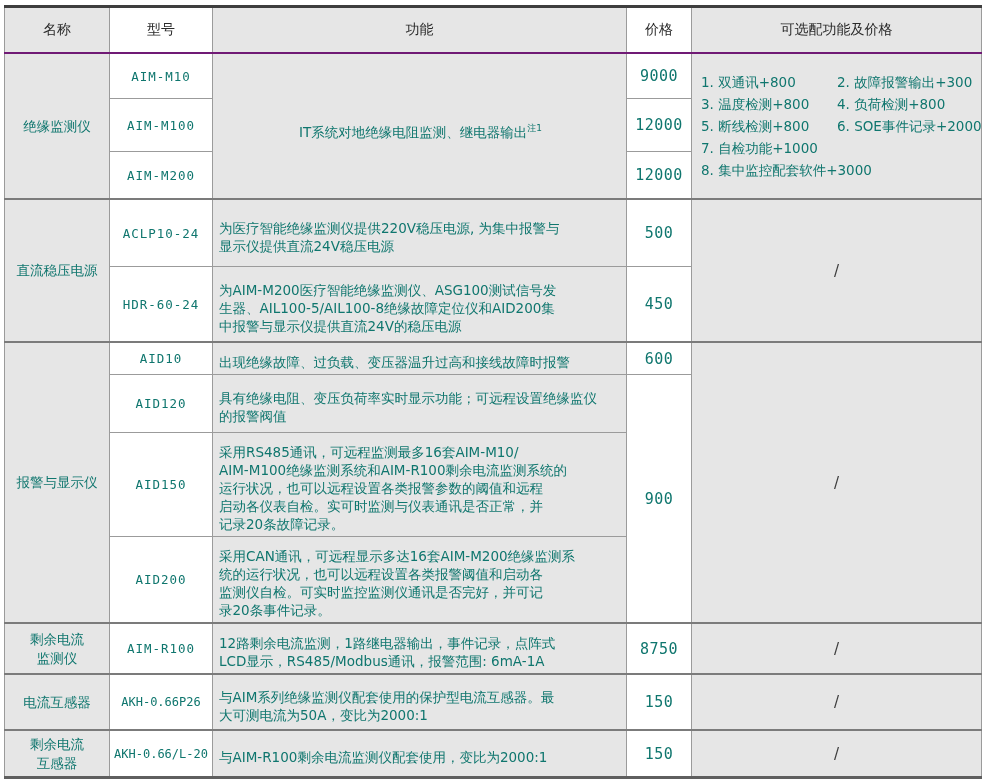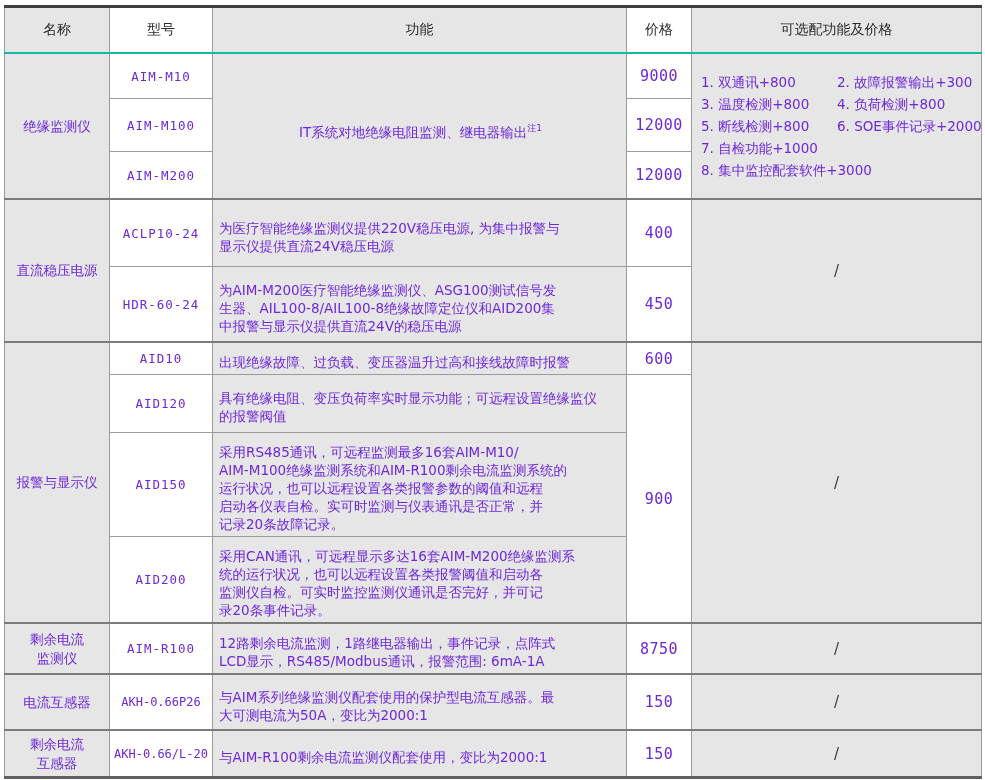--- a/index.html
+++ b/index.html
@@ -1,23 +1,23 @@
 <!DOCTYPE html>
 <html><head>
 <meta charset="utf-8">
 <style>
   html,body{margin:0;padding:0;background:#fff;width:985px;font-family:"DejaVu Sans",sans-serif;}
   body{padding-top:5px;}
   table.prod{border-collapse:collapse;table-layout:fixed;width:977px;margin-left:4px;
     border-top:3px solid #3e3e3e;border-bottom:3px solid #5f5f5f;border-left:1px solid #9b9b9b;border-right:1px solid #9b9b9b;}
-  td{border:1px solid #9b9b9b;color:#6d28d9;font-size:13.5px;overflow:hidden;}
+  td{border:1px solid #9b9b9b;color:#0f766e;font-size:13.5px;overflow:hidden;}
   .g{background:#e6e6e6;}
   .w{background:#ffffff;}
   .c{text-align:center;}
-  tr.hd td{height:42px;font-size:14px;color:#2a2a2a;border-bottom:2px solid #14b8a6;}
+  tr.hd td{height:42px;font-size:14px;color:#2a2a2a;border-bottom:2px solid #701a75;}
   tr.sec td{border-top:2px solid #7b7b7b;}
   td.name{white-space:pre-line;line-height:19px;padding:0 3px;}
   td.model{font-family:"DejaVu Sans Mono",monospace;font-size:12.5px;letter-spacing:1px;padding:0 2px;}
   td.model.sm{font-size:12px;letter-spacing:0;border-radius:28px;}
   td.price{font-family:"DejaVu Sans Mono",monospace;font-size:15px;letter-spacing:0.5px;}
   td.fnc{white-space:pre-line;line-height:18px;padding:10px 4px 3px 6px;text-align:left;}
   td.fnc.ctr{text-align:center;}
   td.fnc sup{font-size:9px;vertical-align:super;}
   td.opt{padding:6px 4px 6px 9px;vertical-align:middle;}
   .optrow{line-height:22px;white-space:nowrap;}
@@ -69,27 +69,27 @@
   <tr>
     <td class="w c model h-r3">AIM-M200</td>
     <td class="w c price">12000</td>
   </tr>
 
   <tr class="sec">
     <td class="g c name" rowspan="2">直流稳压电源</td>
     <td class="w c model h-r4">ACLP10-24</td>
     <td class="g fnc">为医疗智能绝缘监测仪提供220V稳压电源, 为集中报警与
 显示仪提供直流24V稳压电源</td>
-    <td class="w c price">400</td>
+    <td class="w c price">500</td>
     <td class="g c slash" rowspan="2">/</td>
   </tr>
   <tr>
     <td class="w c model h-r5">HDR-60-24</td>
     <td class="g fnc">为AIM-M200医疗智能绝缘监测仪、ASG100测试信号发
-生器、AIL100-8/AIL100-8绝缘故障定位仪和AID200集
+生器、AIL100-5/AIL100-8绝缘故障定位仪和AID200集
 中报警与显示仪提供直流24V的稳压电源</td>
     <td class="w c price">450</td>
   </tr>
 
   <tr class="sec">
     <td class="g c name" rowspan="4">报警与显示仪</td>
     <td class="w c model h-r6">AID10</td>
     <td class="g fnc">出现绝缘故障、过负载、变压器温升过高和接线故障时报警</td>
     <td class="w c price">600</td>
     <td class="g c slash" rowspan="4">/</td>

